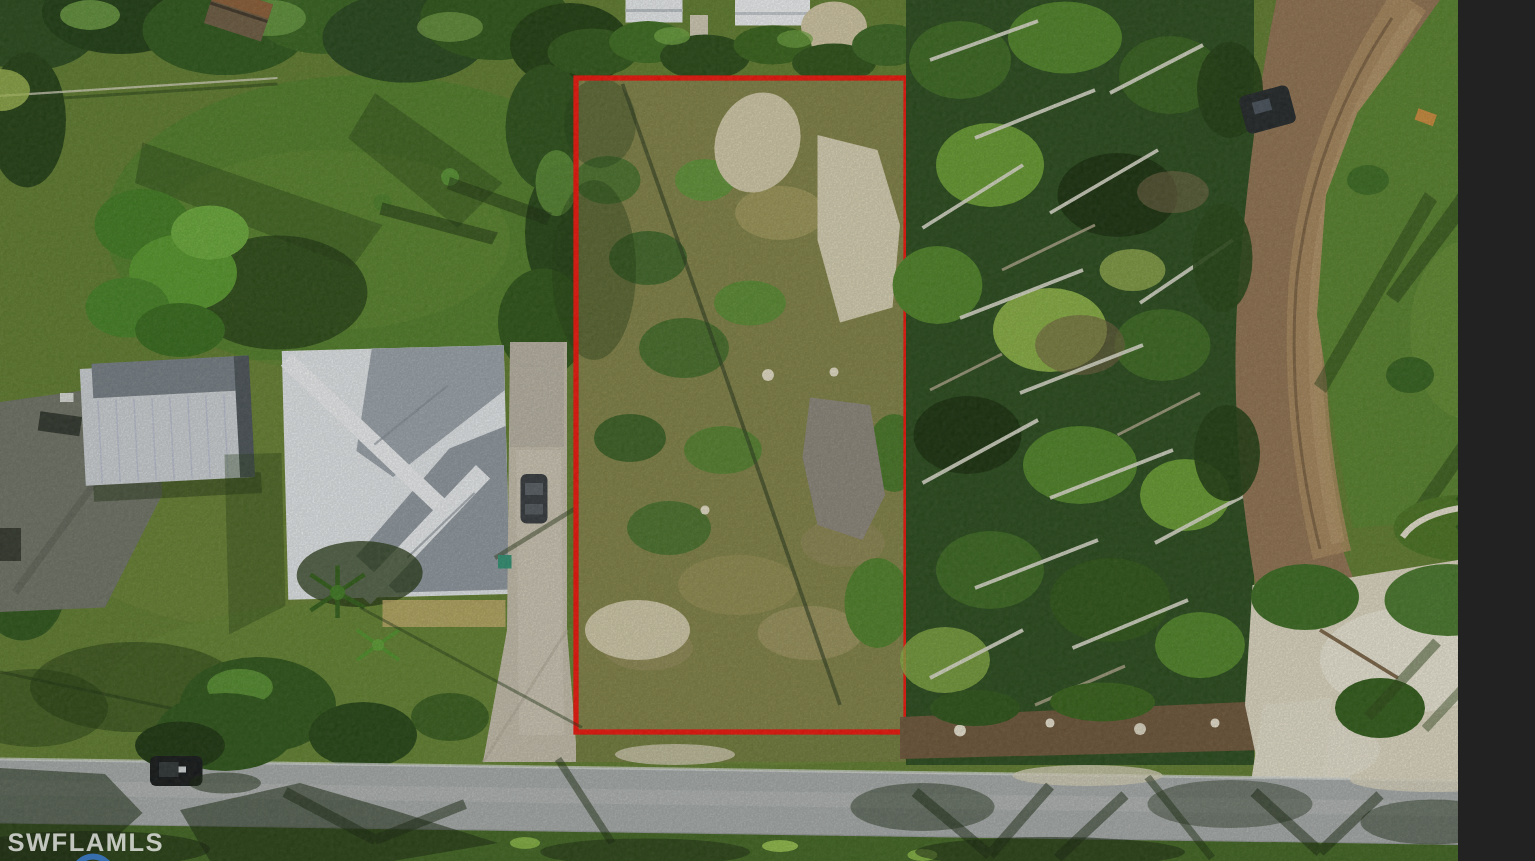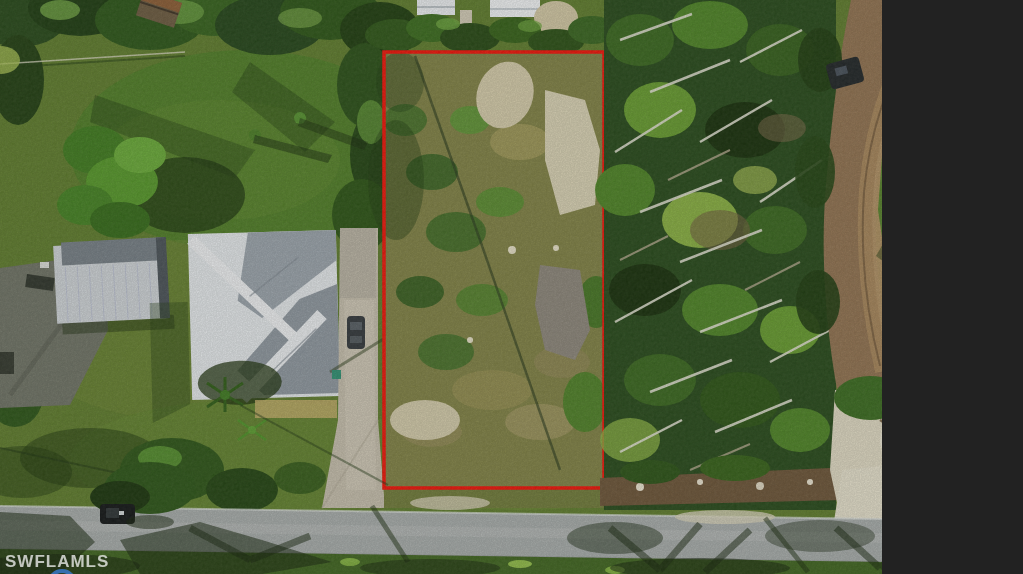--- a/index.html
+++ b/index.html
@@ -1,16 +1,16 @@
 <!DOCTYPE html>
 <html><head>
 <meta charset="utf-8">
 <style>
   html,body{margin:0;padding:0;background:#222;}
-  #stage{position:relative;width:882px;height:574px;overflow:hidden;
+  #stage{position:relative;width:972px;height:574px;overflow:hidden;
          font-family:"Liberation Sans",sans-serif;}
   #stage svg{position:absolute;inset:0;display:block;}
   .wm{font-family:"Liberation Sans",sans-serif;font-size:17px;font-weight:bold;
       letter-spacing:1px;fill:#ffffff;fill-opacity:.72;}
 </style>
 </head>
 <body>
 
 <div id="stage">
 <svg width="1023" height="574" viewBox="0 0 1023 574">

